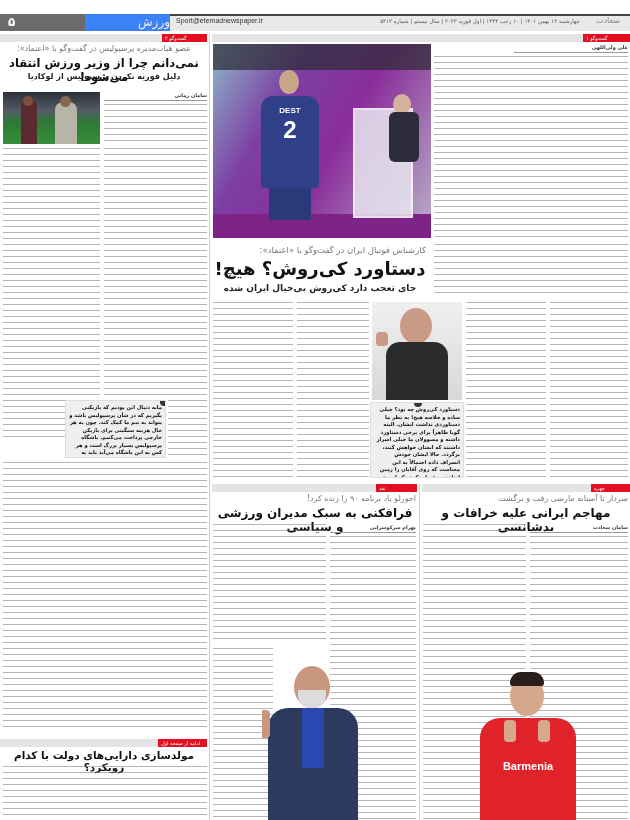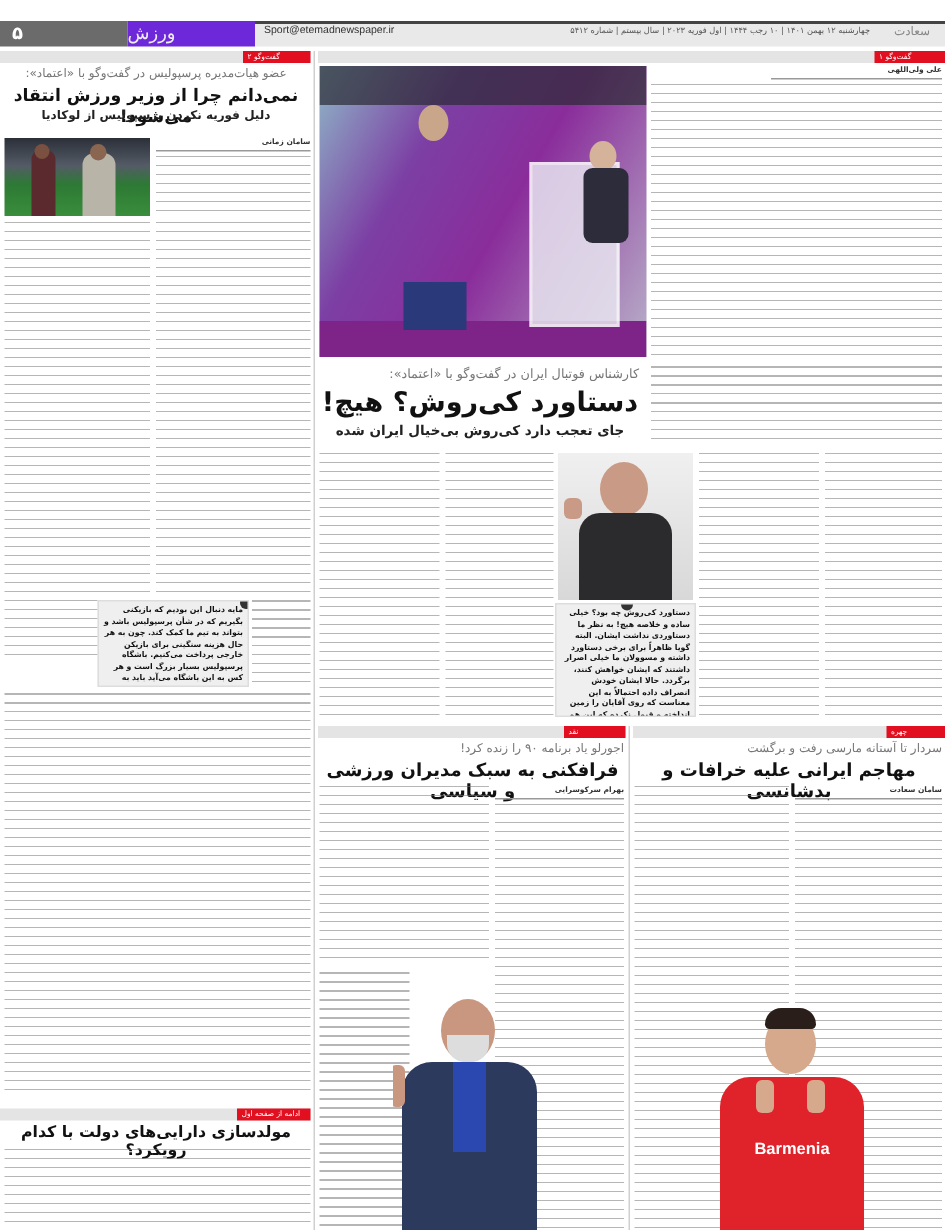--- a/index.html
+++ b/index.html
@@ -3,21 +3,21 @@
 <meta charset="utf-8">
 <style>
   * { box-sizing: border-box; margin: 0; padding: 0; }
   html, body { width: 630px; height: 820px; background: #ffffff; overflow: hidden; }
   body { font-family: "DejaVu Sans", sans-serif; color: #222; position: relative; }
   .abs { position: absolute; }
   .rtl { direction: rtl; text-align: right; }
 
   
   .hdr-page { left: 0; top: 14px; width: 85px; height: 17px; background: #6b6b6b; color: #fff; font-size: 12px; font-weight: bold; padding-left: 8px; line-height: 17px; }
-  .hdr-section { left: 85px; top: 14px; width: 85px; height: 17px; background: #6d28d9; color: #eee; font-size: 12px; line-height: 17px; text-align: left; }
+  .hdr-section { left: 85px; top: 14px; width: 85px; height: 17px; background: #3b82f6; color: #eee; font-size: 12px; line-height: 17px; text-align: right; }
   .hdr-bar { left: 170px; top: 14px; width: 460px; height: 17px; background: #e9e9e9; border-top: 2px solid #444; }
   .hdr-email { left: 176px; top: 17px; font-size: 7px; color: #333; font-family: "Liberation Sans", sans-serif; }
   .hdr-date { left: 330px; top: 18px; width: 250px; font-size: 5.5px; color: #555; }
   .hdr-logo { left: 590px; top: 16px; width: 36px; height: 13px; font-size: 8px; color: #888; text-align: center; }
 
   .sec-strip { height: 8px; background: #e4e4e4; }
   .sec-tag { height: 8px; background: #e10f1f; color: #fff; font-size: 5px; line-height: 8px; padding: 0 3px; }
   .txt-lines { background: repeating-linear-gradient(to bottom, #7a7a7a 0, #7a7a7a 1px, transparent 1px, transparent 6px); opacity: 0.55; }
   .col-rule { background: #cfcfcf; width: 1px; }
 
@@ -78,20 +78,24 @@
 <div class="abs txt-lines" style="left:3px;top:766px;width:204px;height:52px;"></div>
 
 <div class="abs col-rule" style="left:209px;top:34px;height:786px;"></div>
 
 <div class="abs sec-strip" style="left:212px;top:34px;width:418px;"></div>
 <div class="abs sec-tag" style="left:583px;top:34px;width:47px;">گفت‌وگو ۱</div>
 
 <div class="abs photo stadium" style="left:213px;top:44px;width:218px;height:194px;">
   <div class="abs" style="left:0;top:0;width:218px;height:26px;background:#2b2b33;opacity:0.7;"></div>
   <div class="abs" style="left:0;top:170px;width:218px;height:24px;background:#7e2488;"></div>
+  <div class="abs" style="left:48px;top:52px;width:58px;height:92px;background:#2f3f88;border-radius:12px 12px 4px 4px;">
+    <div class="abs" style="left:0;top:10px;width:58px;text-align:center;color:#fff;font-size:8px;font-weight:bold;font-family:'Liberation Sans',sans-serif;">DEST</div>
+    <div class="abs" style="left:0;top:20px;width:58px;text-align:center;color:#fff;font-size:24px;font-weight:bold;font-family:'Liberation Sans',sans-serif;">2</div>
+  </div>
   <div class="abs person-head" style="left:66px;top:26px;width:20px;height:24px;background:#c9a68a;"></div>
   <div class="abs" style="left:56px;top:144px;width:42px;height:32px;background:#29397a;"></div>
   <div class="abs" style="left:140px;top:64px;width:60px;height:110px;background:#e8e6f0;border:2px solid #fff;opacity:0.85;"></div>
   <div class="abs person-head" style="left:180px;top:50px;width:18px;height:20px;background:#d4b39a;"></div>
   <div class="abs" style="left:176px;top:68px;width:30px;height:50px;background:#2c2c3a;border-radius:6px;"></div>
 </div>
 
 <div class="abs byline rtl" style="left:514px;top:44px;width:114px;">علی ولی‌اللهی</div>
 <div class="abs txt-lines" style="left:434px;top:56px;width:194px;height:186px;"></div>
 

